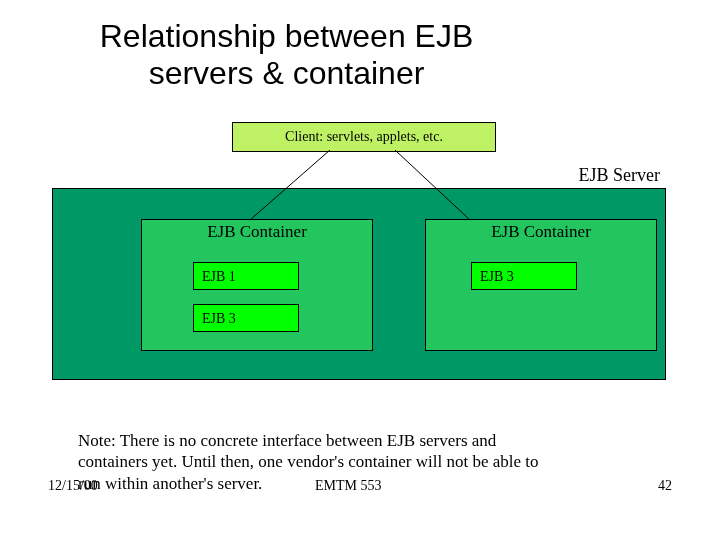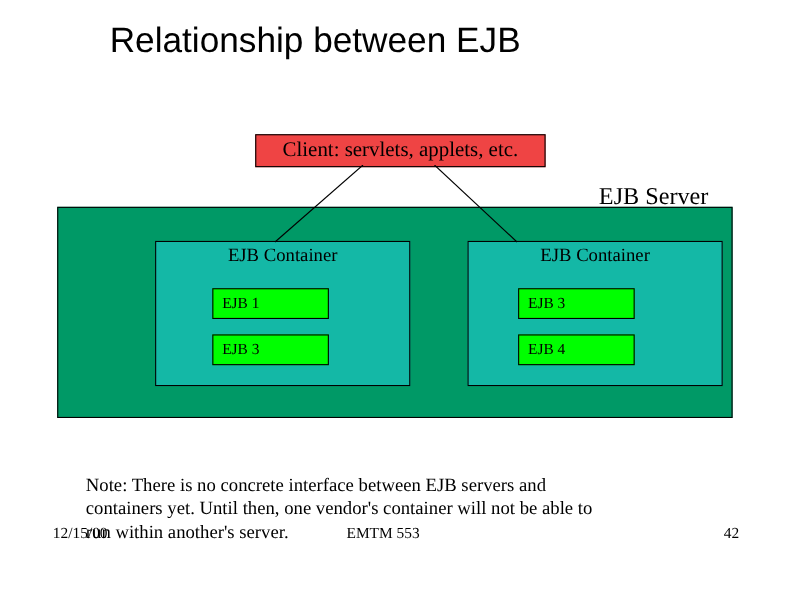--- a/index.html
+++ b/index.html
@@ -23,45 +23,45 @@
     line-height: 1.15;
     font-weight: 400;
   }
   .client-box {
     position: absolute;
     top: 122px;
     left: 232px;
     width: 262px;
     height: 28px;
     border: 1px solid #000;
-    background: #ef4444;
+    background: #bef264;
     text-align: center;
-    font-size: 19px;
+    font-size: 14px;
     line-height: 28px;
   }
   .server-label {
     position: absolute;
     top: 165px;
-    right: 76px;
-    font-size: 22px;
+    right: 60px;
+    font-size: 18px;
   }
   .server-box {
     position: absolute;
     top: 188px;
     left: 52px;
     width: 612px;
     height: 190px;
     background: #009966;
     border: 1px solid #000;
   }
   .container-box {
     position: absolute;
     width: 230px;
     height: 130px;
-    background: #14b8a6;
+    background: #22c55e;
     border: 1px solid #000;
   }
   .container-left { left: 88px; top: 30px; }
   .container-right { left: 372px; top: 30px; }
   .container-title {
     text-align: center;
     font-size: 17px;
     margin-top: 2px;
   }
   .ejb-box {
@@ -116,20 +116,21 @@
     top: 478px;
     left: 315px;
     font-size: 14px;
   }
 </style>
 </head>
 <body>
 
 <div class="title">
   <span>Relationship between EJB</span><br>
+  <span>servers &amp; container</span>
 </div>
 
 <div class="client-box">
   <span>Client: servlets, applets, etc.</span>
 </div>
 
 <div class="server-label">EJB Server</div>
 
 <div class="server-box">
 
@@ -141,23 +142,20 @@
     <div class="ejb-box ejb2">
       <span>EJB 3</span>
     </div>
   </div>
 
   <div class="container-box container-right">
     <div class="container-title">EJB Container</div>
     <div class="ejb-box ejb3">
       <span>EJB 3</span>
     </div>
-    <div class="ejb-box ejb4">
-      <span>EJB 4</span>
-    </div>
   </div>
 
 </div>
 
 <svg class="connector">
   <line x1="330" y1="0" x2="250" y2="70" stroke="#000" stroke-width="1"></line>
   <line x1="395" y1="0" x2="470" y2="70" stroke="#000" stroke-width="1"></line>
 </svg>
 
 <div class="note">Note: There is no concrete interface between EJB servers and containers yet.  Until then, one vendor's container will not be able to run within another's server.</div>

